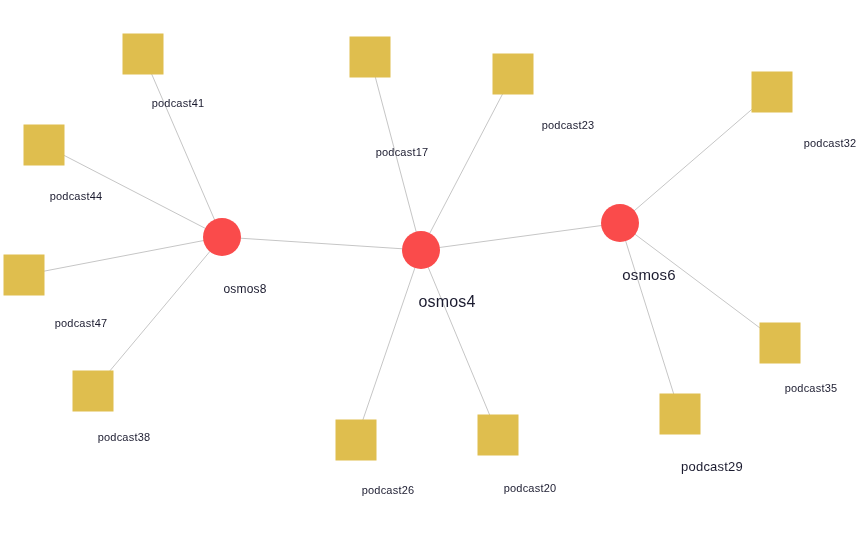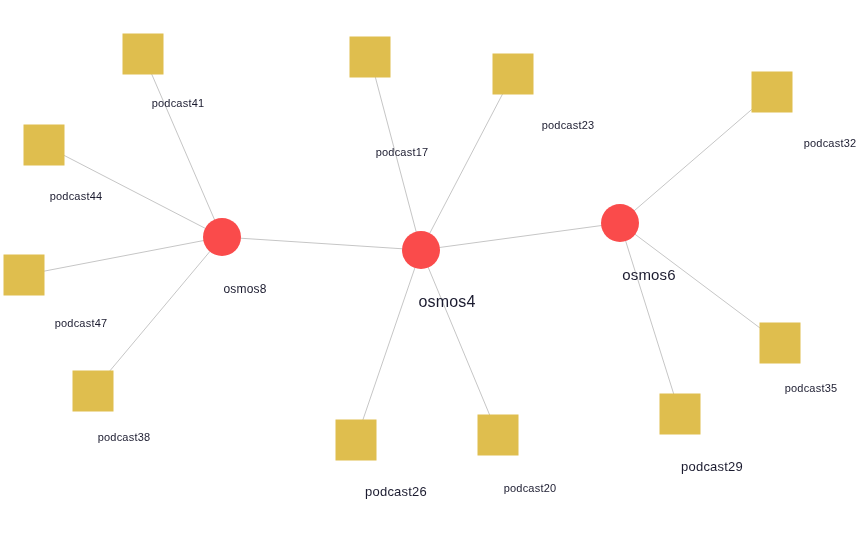--- a/index.html
+++ b/index.html
@@ -75,19 +75,19 @@
   <div id="label-layer">
       <div class="node-label" style="left: 245px; top: 283px; color: rgb(27, 27, 47); font-size: 12px;">osmos8</div>
       <div class="node-label" style="left: 447px; top: 294px; color: rgb(27, 27, 47); font-size: 16px;">osmos4</div>
       <div class="node-label" style="left: 649px; top: 267px; color: rgb(27, 27, 47); font-size: 15px;">osmos6</div>
       <div class="node-label" style="left: 178px; top: 98px; color: rgb(27, 27, 47); font-size: 11px;">podcast41</div>
       <div class="node-label" style="left: 76px; top: 191px; color: rgb(27, 27, 47); font-size: 11px;">podcast44</div>
       <div class="node-label" style="left: 81px; top: 318px; color: rgb(27, 27, 47); font-size: 11px;">podcast47</div>
       <div class="node-label" style="left: 124px; top: 432px; color: rgb(27, 27, 47); font-size: 11px;">podcast38</div>
       <div class="node-label" style="left: 402px; top: 103px; color: rgb(27, 27, 47); font-size: 11px; margin-top: 44px;">podcast17</div>
       <div class="node-label" style="left: 568px; top: 120px; color: rgb(27, 27, 47); font-size: 11px;">podcast23</div>
-      <div class="node-label" style="left: 396px; top: 485px; color: rgb(27, 27, 47); font-size: 13px;">podcast26</div>
+      <div class="node-label" style="left: 388px; top: 485px; color: rgb(27, 27, 47); font-size: 11px;">podcast26</div>
       <div class="node-label" style="left: 530px; top: 483px; color: rgb(27, 27, 47); font-size: 11px;">podcast20</div>
       <div class="node-label" style="left: 830px; top: 138px; color: rgb(27, 27, 47); font-size: 11px; text-align: center;">podcast32</div>
       <div class="node-label" style="left: 811px; top: 383px; color: rgb(27, 27, 47); font-size: 11px;">podcast35</div>
       <div class="node-label" style="left: 712px; top: 460px; color: rgb(27, 27, 47); font-size: 13px;">podcast29</div>
     </div>
 </div>
 
 </body></html>

